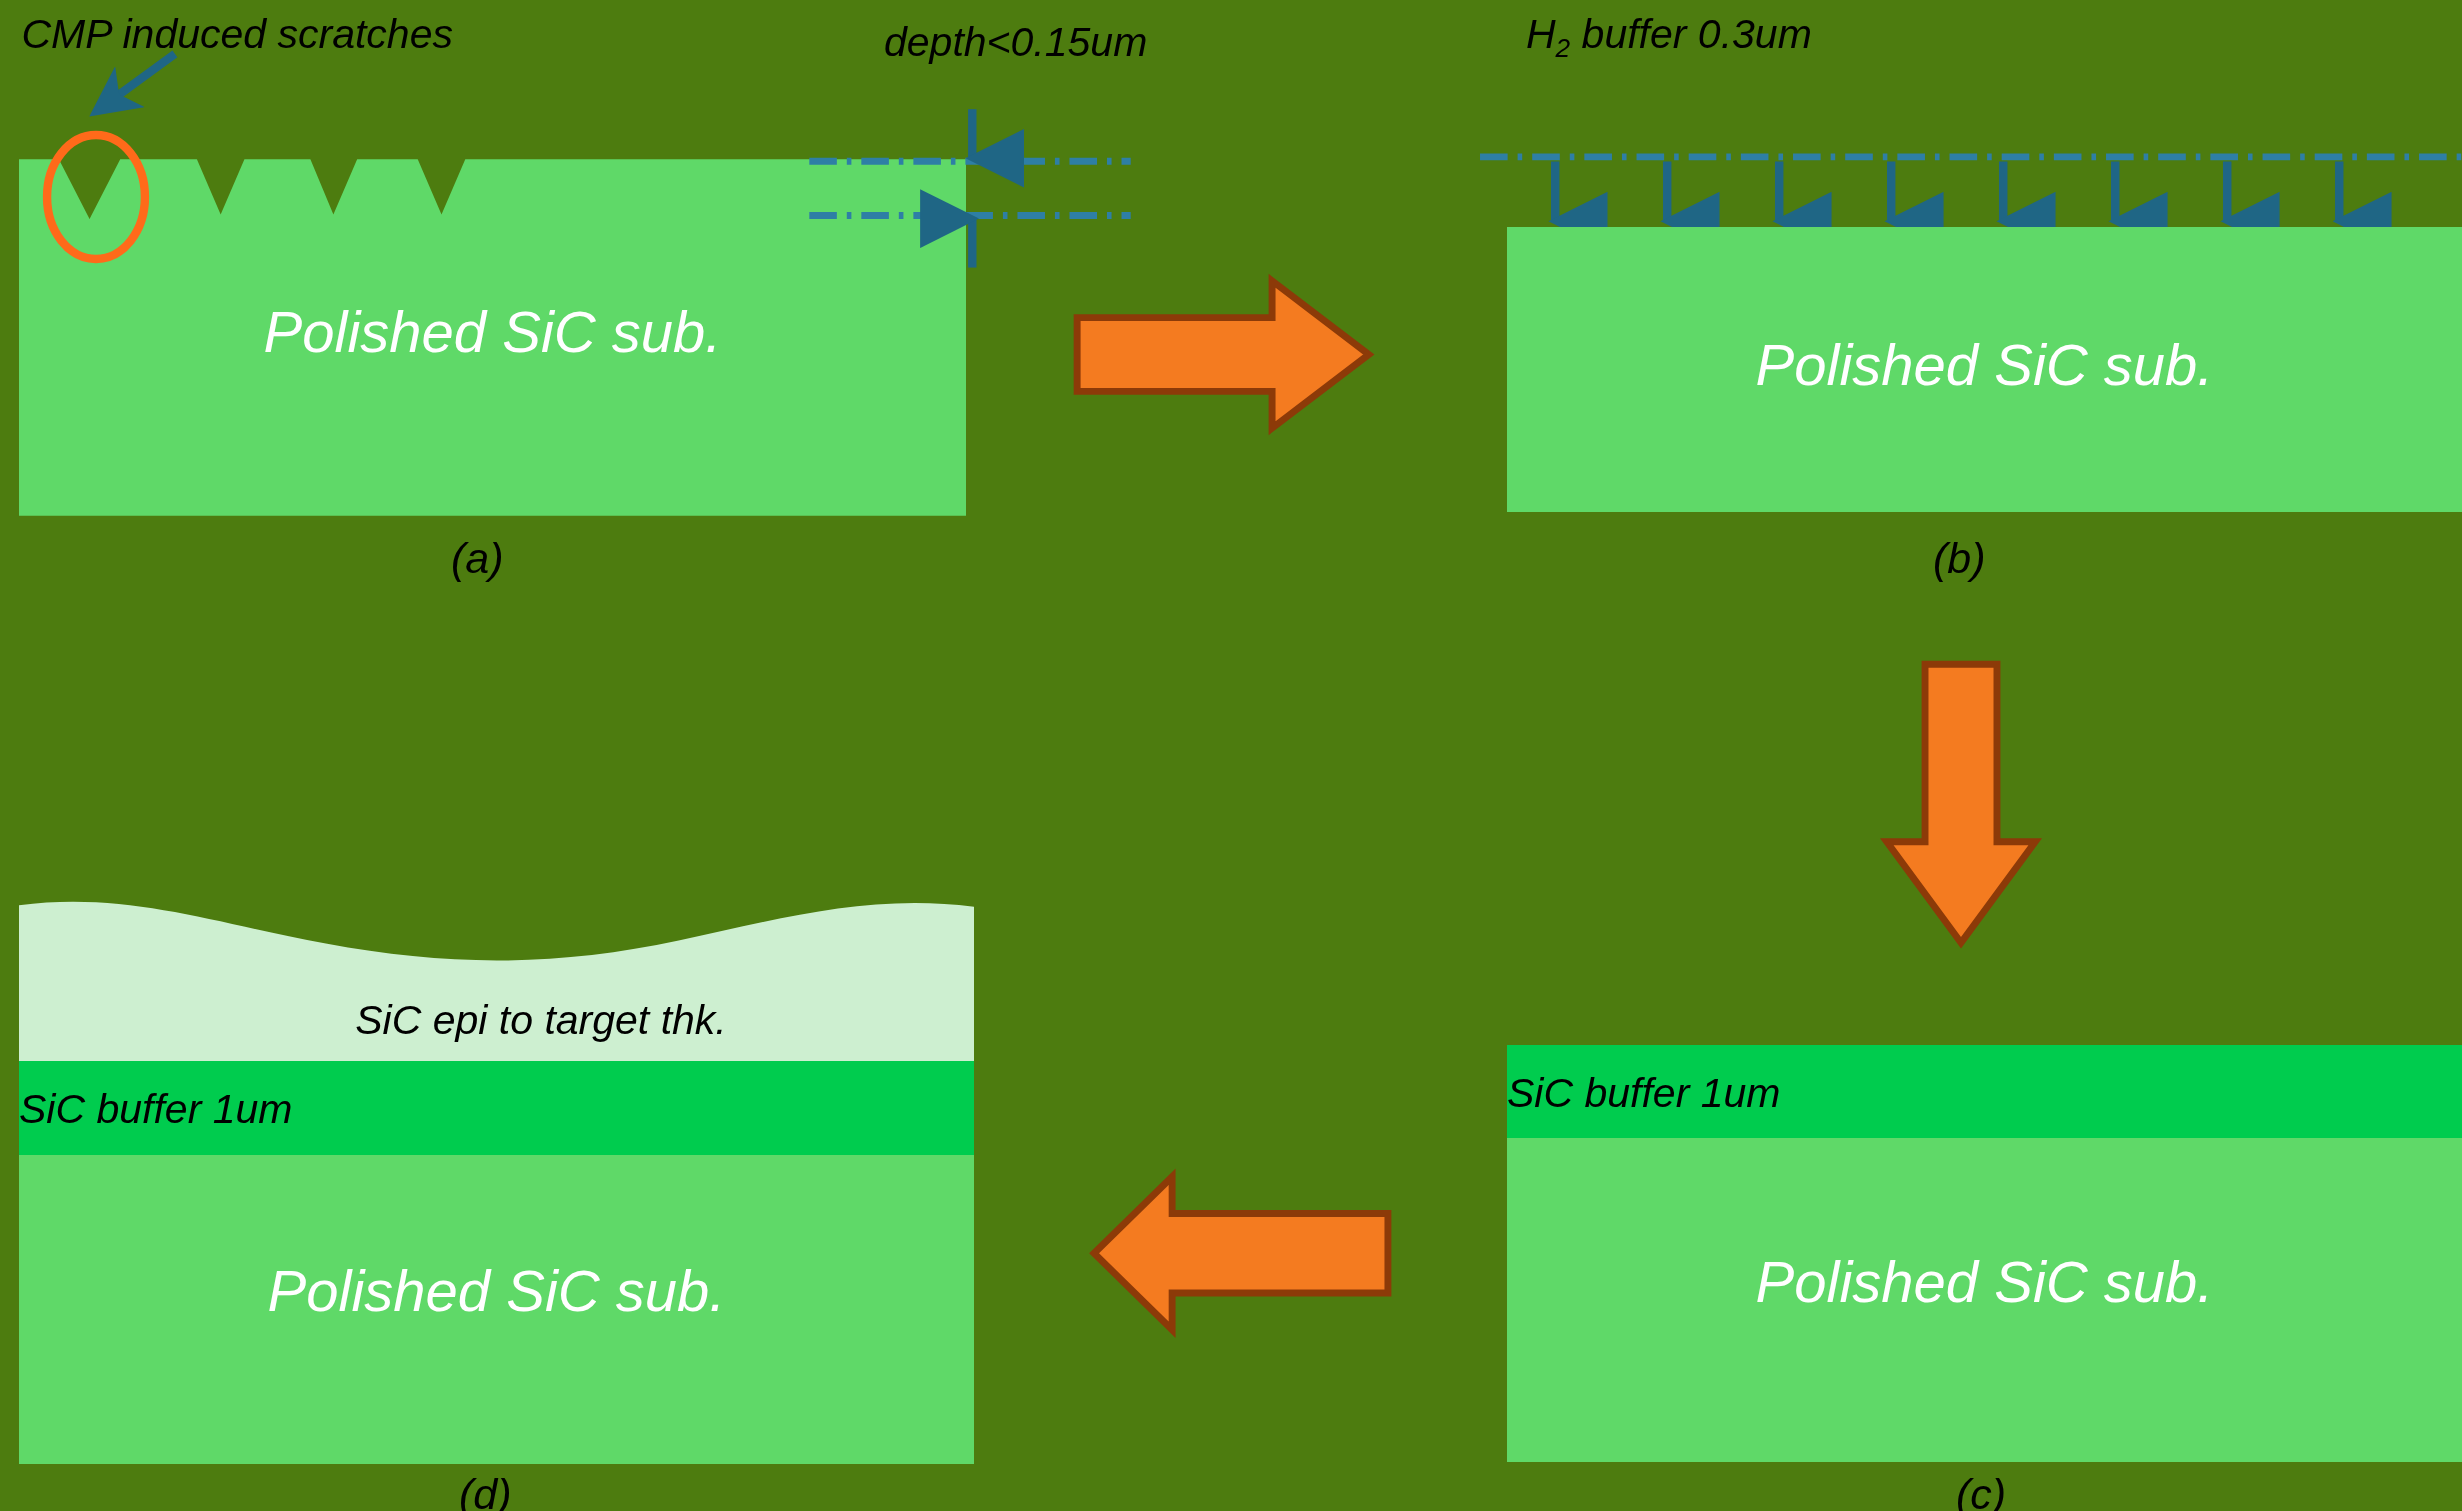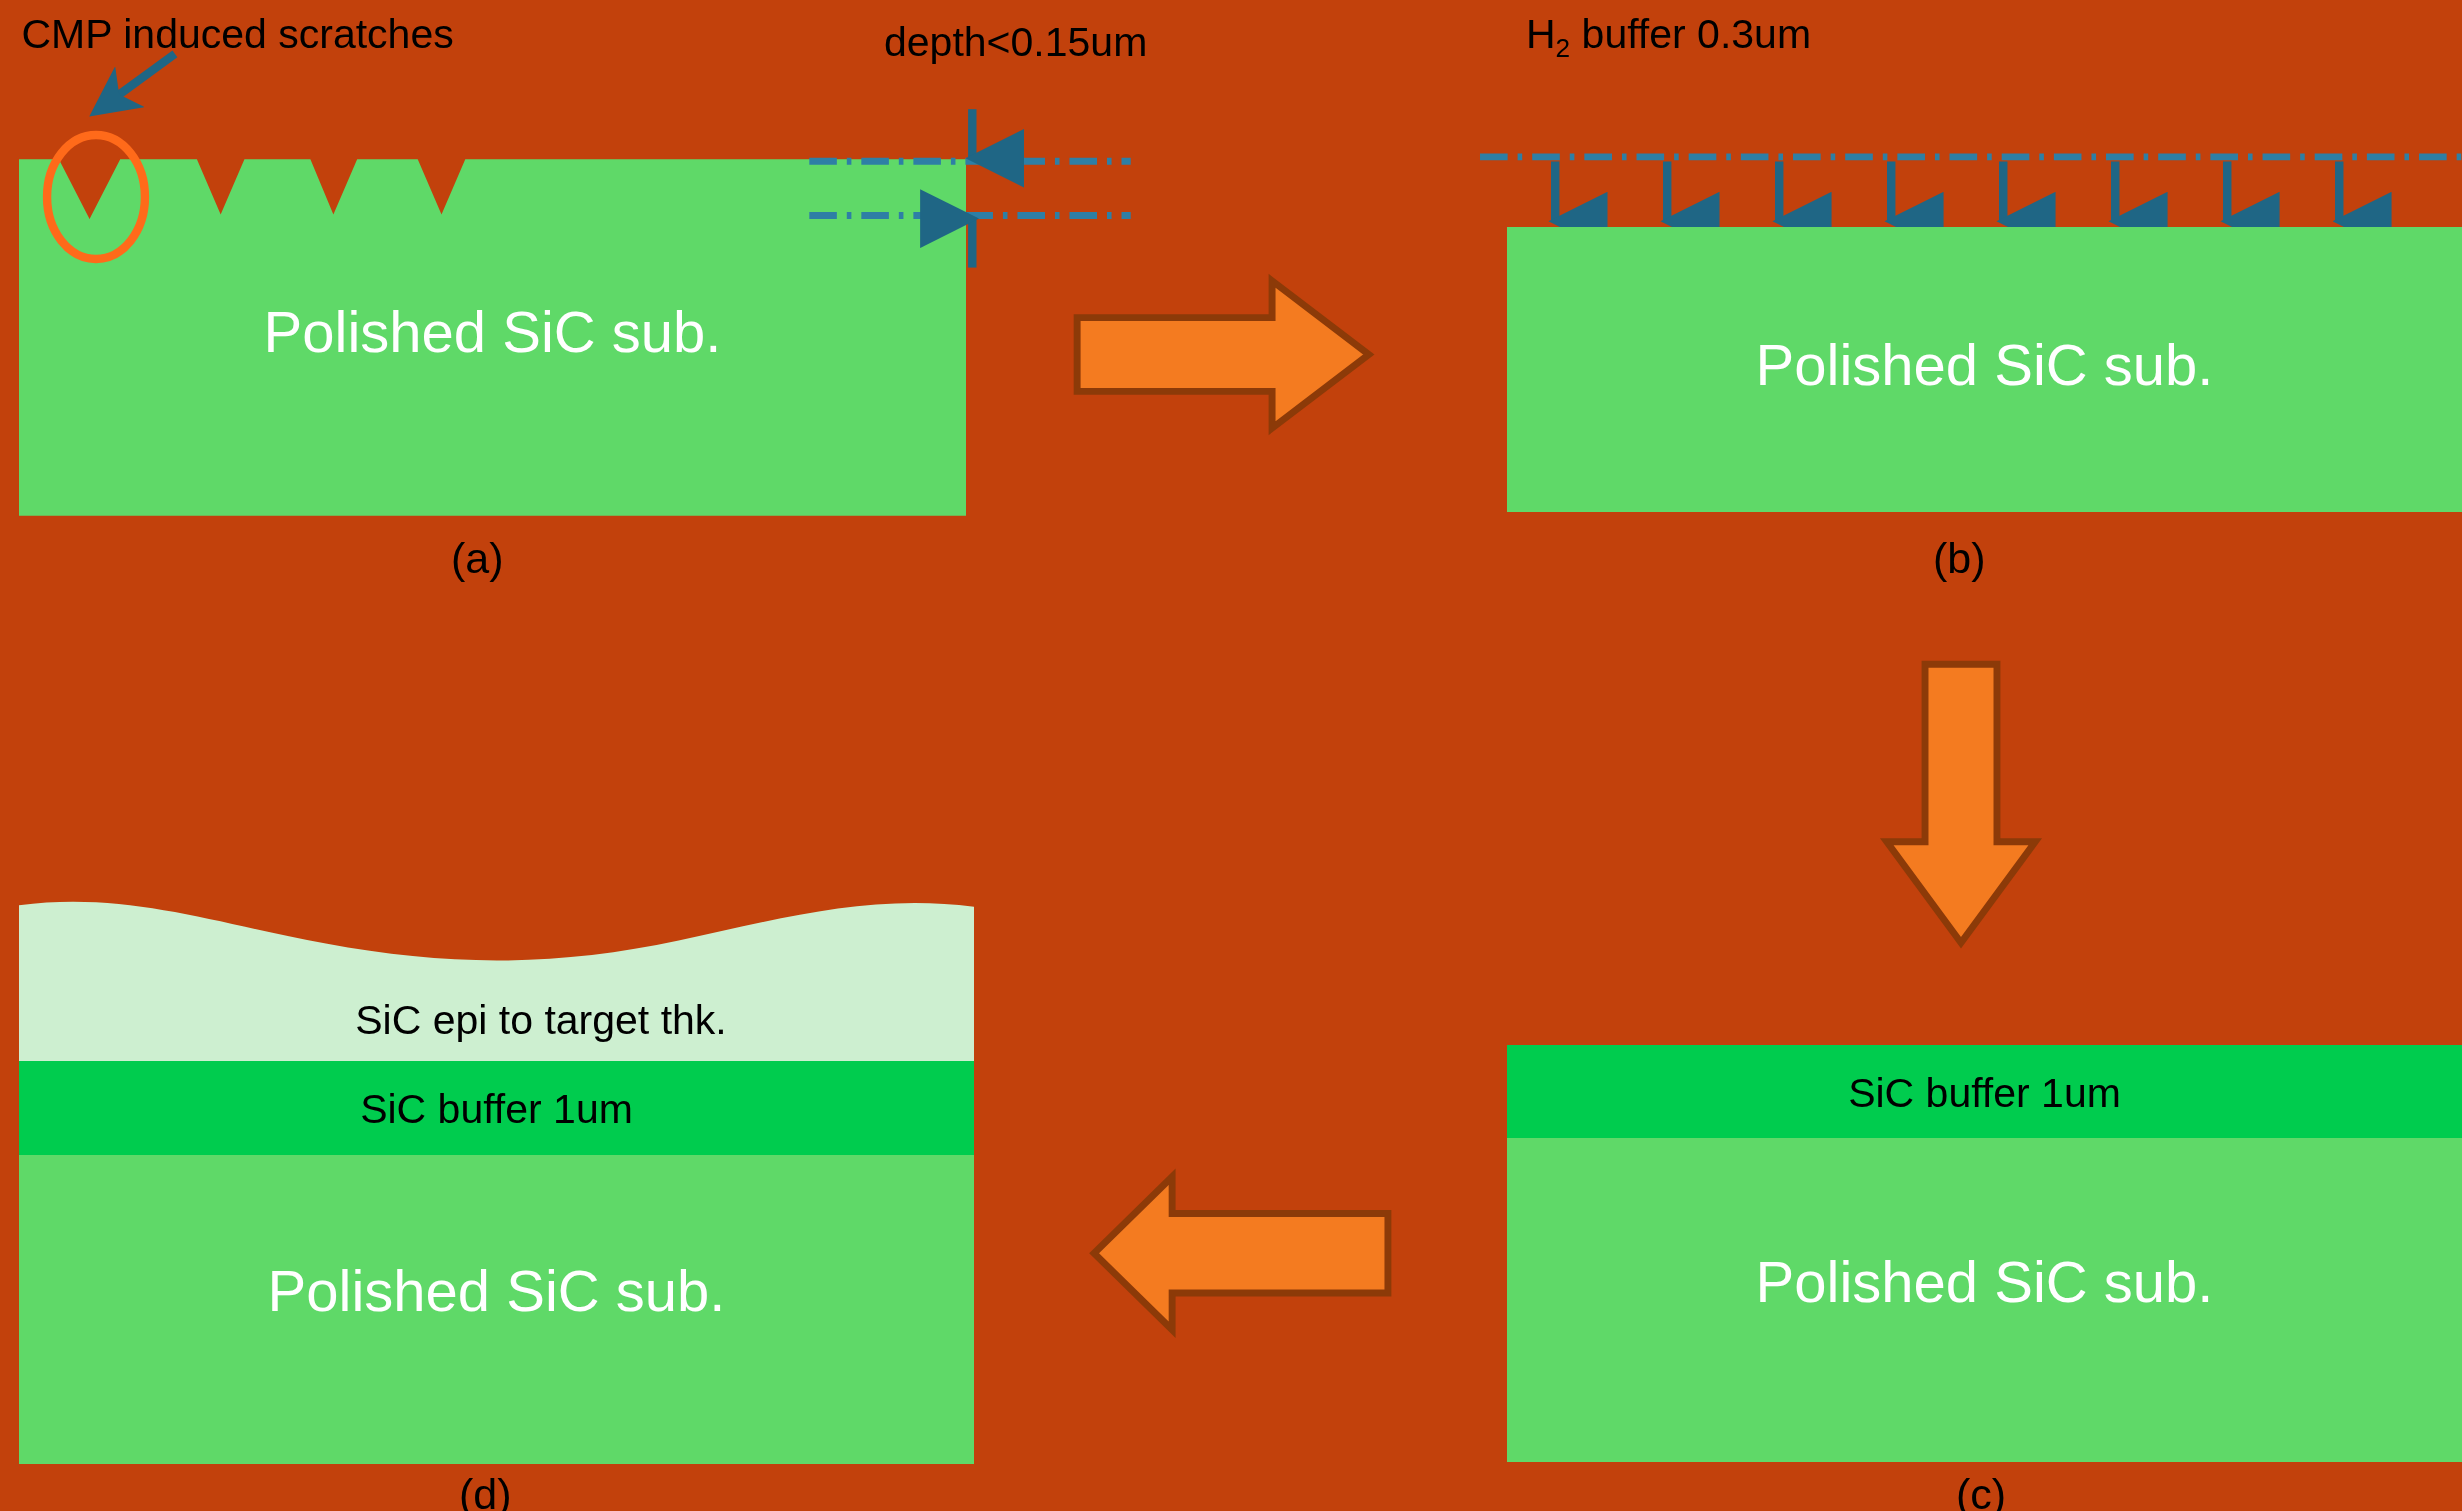--- a/index.html
+++ b/index.html
@@ -8,22 +8,23 @@
     background: #ffffff;
   }
   body {
     font-family: "Liberation Sans", sans-serif;
     color: #000000;
   }
   #canvas {
     position: relative;
     width: 2462px;
     height: 1511px;
-    background: #c2410c;
+    background: #4d7c0f;
     overflow: hidden;
+    font-style: italic;
   }
   .abs { position: absolute; }
 
   
   .caption {
     font-size: 41px;
     color: #000000;
     white-space: nowrap;
     line-height: 1;
   }
@@ -46,21 +47,20 @@
     left: 0; right: 0;
     text-align: center;
     color: #ffffff;
     font-size: 58px;
     white-space: nowrap;
     line-height: 1;
   }
   .buffer-text {
     position: absolute;
     left: 0; right: 0;
-    text-align: center;
     color: #000000;
     font-size: 41px;
     white-space: nowrap;
     line-height: 1;
   }
   .epi-text {
     position: absolute;
     left: 0; right: 0;
     text-align: center;
     color: #000000;

